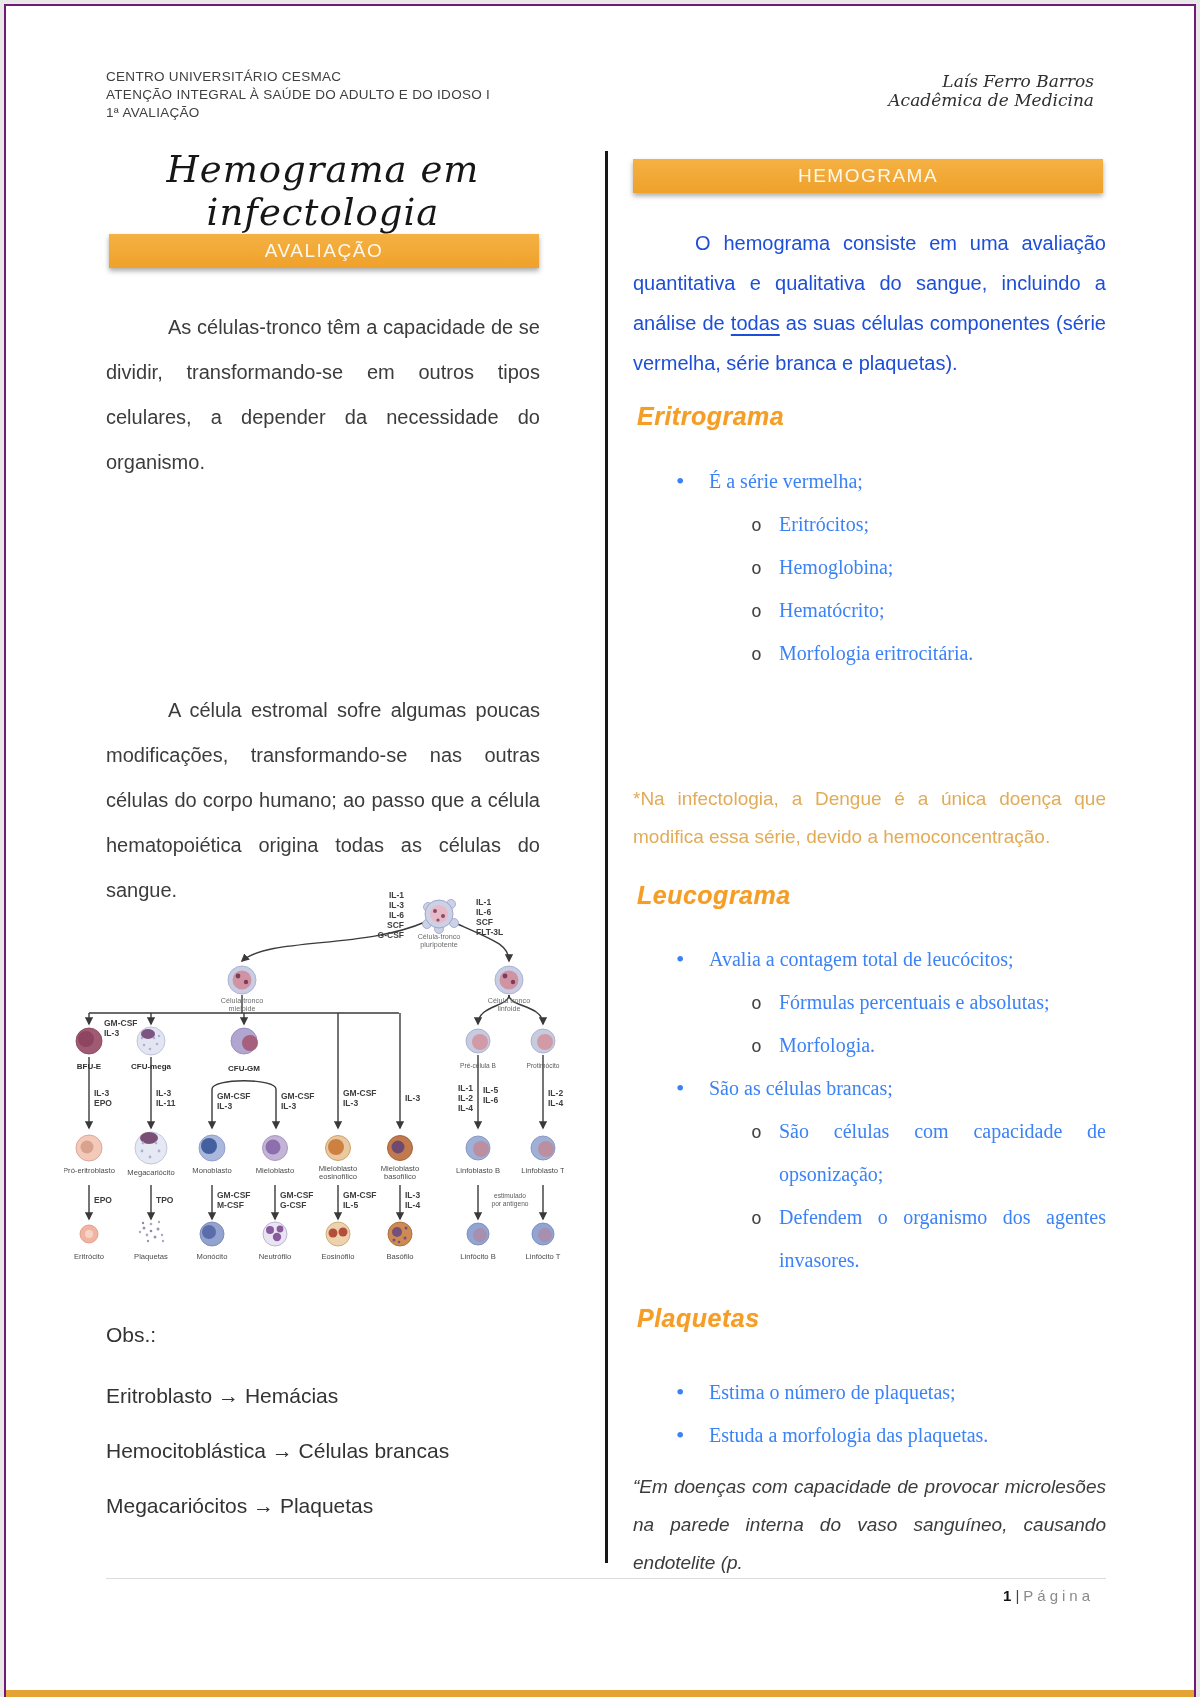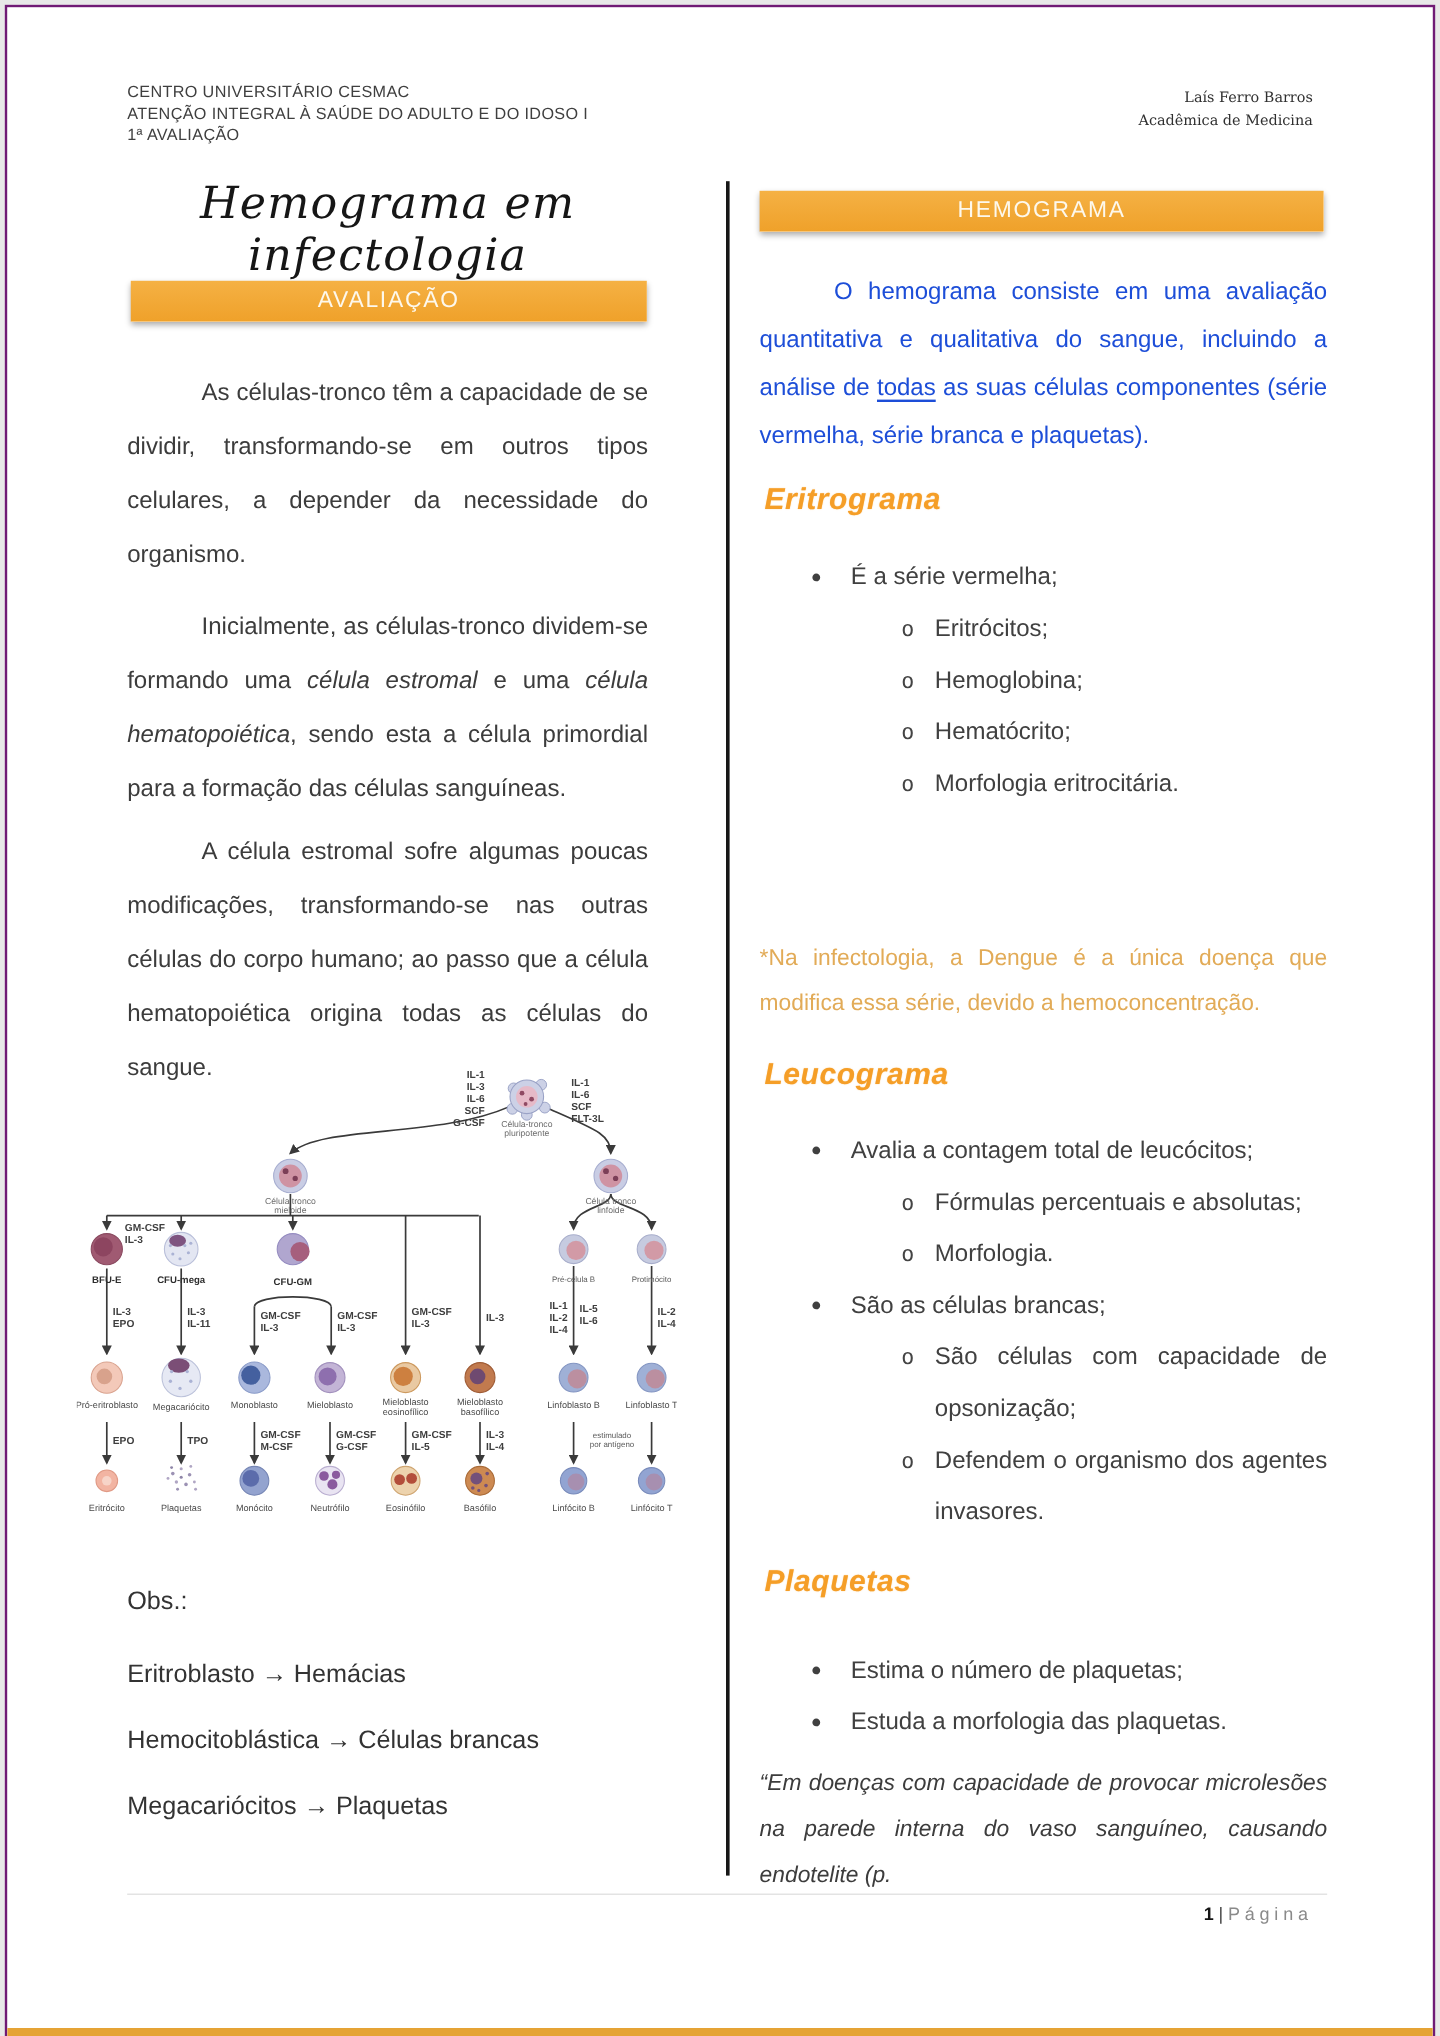--- a/index.html
+++ b/index.html
@@ -2,21 +2,21 @@
 <html><head>
 <meta charset="utf-8">
 <style>
   html,body{margin:0;padding:0;background:#e8e8e8;}
   .page{position:relative;width:1192px;height:1697px;margin:4px auto;background:#fff;
         border:2px solid #701a75;box-sizing:border-box;overflow:hidden;
         font-family:"Liberation Sans",sans-serif;color:#3b3b3b;}
   
   .hdr-left{position:absolute;left:100px;top:62px;font-size:13.5px;line-height:18px;color:#3f3f3f;letter-spacing:.3px;}
   .hdr-right{position:absolute;right:100px;top:66px;text-align:right;font-family:"DejaVu Serif",serif;
-             font-size:12px;line-height:19px;color:#2f2f2f;}
+             font-style:italic;font-size:17px;line-height:19px;color:#2f2f2f;}
   
   .title{position:absolute;left:92px;top:142px;width:450px;text-align:center;
          font-family:"DejaVu Serif",serif;font-style:italic;font-size:37px;color:#161616;letter-spacing:1px;}
   .banner{position:absolute;height:34px;background:linear-gradient(#f5b144,#efa12a);
           box-shadow:0 3px 5px rgba(0,0,0,.33);color:#fdf8ec;text-align:center;line-height:34px;
           font-size:19px;letter-spacing:1.5px;}
   #banner-intro{left:103px;top:228px;width:430px;}
   #banner-hemo{left:627px;top:153px;width:470px;}
   
   .lp{position:absolute;left:100px;width:434px;font-size:20px;line-height:45px;text-align:justify;
@@ -29,21 +29,21 @@
   .divider{position:absolute;left:599px;top:145px;width:3px;height:1412px;background:#171717;}
   
   .rp{position:absolute;left:627px;top:197px;width:473px;font-size:20px;line-height:40px;
       text-align:justify;text-indent:62px;color:#1d4ed8;}
   .u{text-decoration:underline;text-underline-offset:4px;}
   .oh{position:absolute;left:631px;font-size:25px;font-weight:bold;font-style:italic;color:#f59e27;
       text-shadow:0 0 1px rgba(245,158,39,.55);letter-spacing:.5px;}
   #h-eritro{top:396px;} #h-leuco{top:875px;} #h-plaq{top:1298px;}
   .list{position:absolute;left:627px;width:473px;}
   #list-eritro{top:454px;} #list-leuco{top:932px;} #list-plaq{top:1365px;}
-  .li{position:relative;font-size:20px;line-height:43px;color:#404040;}
+  .li{position:relative;font-size:20px;line-height:43px;color:#3b82f6;font-family:Liberation Serif, serif;}
   .li::before{position:absolute;top:0;}
   .l1::before{content:"\2022";left:43px;font-size:24px;}
   .l2::before{content:"o";left:118px;font-size:18px;font-family:"DejaVu Sans Mono",monospace;color:#444;}
   .l1 .lt{margin-left:76px;text-align:justify;}
   .l2 .lt{margin-left:146px;text-align:justify;}
   .note{position:absolute;left:627px;top:774px;width:473px;font-size:19px;line-height:38px;
         color:#e2ab57;text-align:justify;}
   .quote{position:absolute;left:627px;top:1462px;width:473px;font-size:19px;line-height:38px;
          font-style:italic;color:#3c3c3c;text-align:justify;}
   
@@ -75,21 +75,20 @@
   </div>
   <div class="hdr-right">
     <div>Laís Ferro Barros</div>
     <div>Acadêmica de Medicina</div>
   </div>
 
   <div class="title">Hemograma em infectologia</div>
   <div class="banner" id="banner-intro">AVALIAÇÃO</div>
 
   <p class="lp" id="p1">As células-tronco têm a capacidade de se dividir, transformando-se em outros tipos celulares, a depender da necessidade do organismo.</p>
-  <p class="lp" id="p2"><span>Inicialmente, as células-tronco dividem-se formando uma </span><span class="it">célula estromal</span><span> e uma </span><span class="it">célula hematopoiética</span><span>, sendo esta a célula primordial para a formação das células sanguíneas.</span></p>
   <p class="lp" id="p3">A célula estromal sofre algumas poucas modificações, transformando-se nas outras células do corpo humano; ao passo que a célula hematopoiética origina todas as células do sangue.</p>
 
   <svg class="fig" viewBox="0 0 500 380">
     <defs>
       <marker id="ah" viewBox="0 0 8 8" refX="6.5" refY="4" markerWidth="6" markerHeight="6" orient="auto">
         <path d="M0,0 L8,4 L0,8 z" fill="#3a3a3a"></path>
       </marker>
     </defs>
 
     <path class="ln" d="M361,33 C300,60 205,48 178,72" marker-end="url(#ah)"></path>

